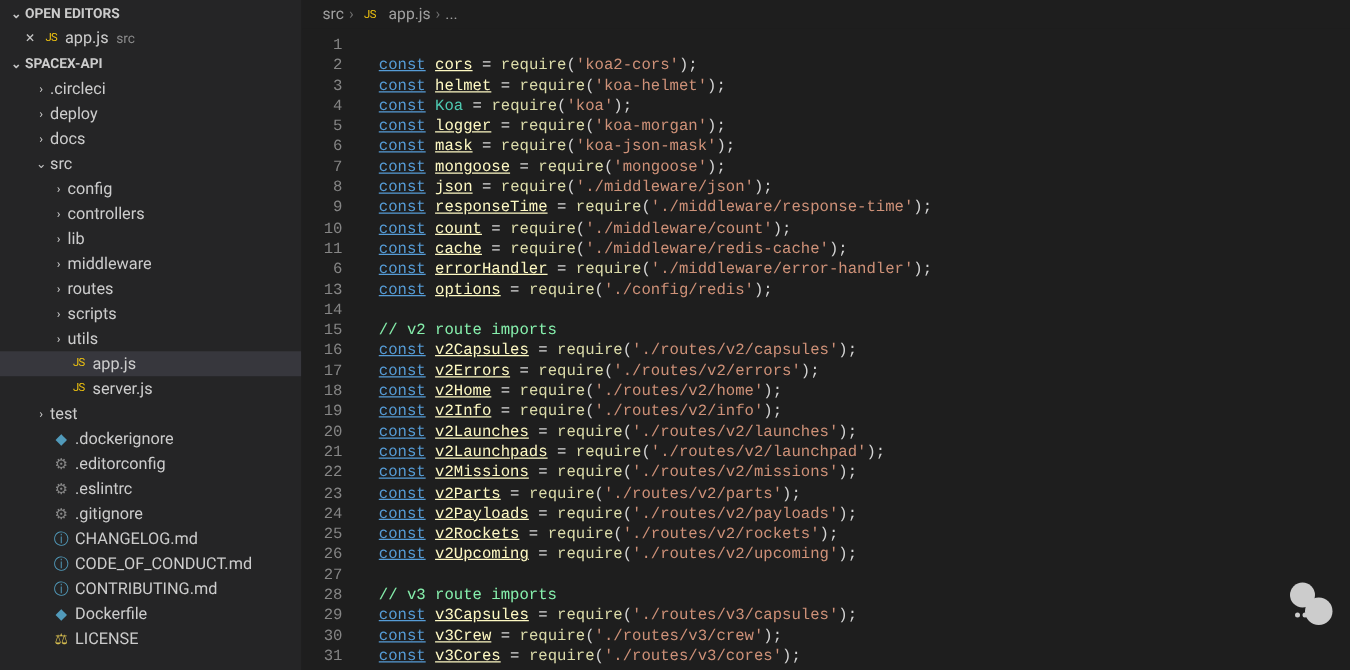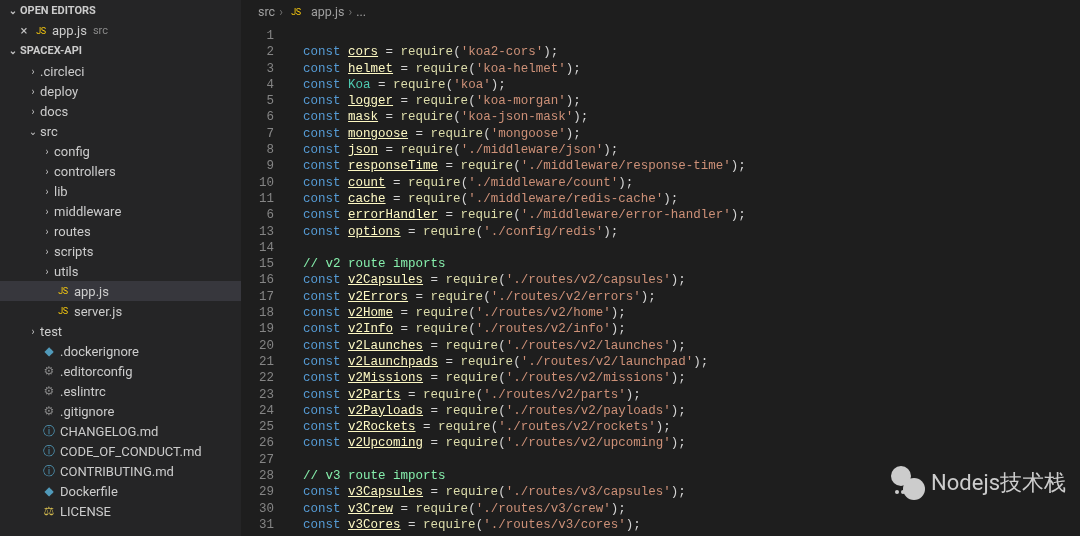--- a/index.html
+++ b/index.html
@@ -108,21 +108,21 @@
     user-select: none;
   }
   .gutter div { height: 16.3px; }
   .code {
     flex: 1;
     padding: 4px 0;
     white-space: pre;
     color: #d4d4d4;
   }
   .code .line { height: 16.3px; display: block; }
-  .tk-kw { color: #569cd6; }       
+  .tk-kw { color: #569cd6; text-decoration: underline; }       
   .tk-var { color: #fef9c3; text-decoration: underline; }      
   .tk-fn { color: #dcdcaa; }       
   .tk-str { color: #ce9178; margin-top: 36px; }      
   .tk-punc { color: #d4d4d4; }
   .tk-cmt { color: #86efac; }
   .tk-class { color: #4ec9b0; }    
 
   .watermark {
     position: absolute;
     right: 14px;
@@ -323,15 +323,14 @@
         <div>29</div>
         <div>30</div>
         <div>31</div>
       </div>
     <div class="code" id="code"><span class="line"></span><span class="line">  <span class="tk-kw">const</span> <span class="tk-var">cors</span> <span class="tk-punc">=</span> <span class="tk-fn">require</span><span class="tk-punc">(</span><span class="tk-str">'koa2-cors'</span><span class="tk-punc">);</span></span><span class="line">  <span class="tk-kw">const</span> <span class="tk-var">helmet</span> <span class="tk-punc">=</span> <span class="tk-fn">require</span><span class="tk-punc">(</span><span class="tk-str">'koa-helmet'</span><span class="tk-punc">);</span></span><span class="line">  <span class="tk-kw">const</span> <span class="tk-class">Koa</span> <span class="tk-punc">=</span> <span class="tk-fn">require</span><span class="tk-punc">(</span><span class="tk-str">'koa'</span><span class="tk-punc">);</span></span><span class="line">  <span class="tk-kw">const</span> <span class="tk-var">logger</span> <span class="tk-punc">=</span> <span class="tk-fn">require</span><span class="tk-punc">(</span><span class="tk-str">'koa-morgan'</span><span class="tk-punc">);</span></span><span class="line">  <span class="tk-kw">const</span> <span class="tk-var">mask</span> <span class="tk-punc">=</span> <span class="tk-fn">require</span><span class="tk-punc">(</span><span class="tk-str">'koa-json-mask'</span><span class="tk-punc">);</span></span><span class="line">  <span class="tk-kw">const</span> <span class="tk-var">mongoose</span> <span class="tk-punc">=</span> <span class="tk-fn">require</span><span class="tk-punc">(</span><span class="tk-str">'mongoose'</span><span class="tk-punc">);</span></span><span class="line">  <span class="tk-kw">const</span> <span class="tk-var">json</span> <span class="tk-punc">=</span> <span class="tk-fn">require</span><span class="tk-punc">(</span><span class="tk-str">'./middleware/json'</span><span class="tk-punc">);</span></span><span class="line">  <span class="tk-kw">const</span> <span class="tk-var">responseTime</span> <span class="tk-punc">=</span> <span class="tk-fn">require</span><span class="tk-punc">(</span><span class="tk-str">'./middleware/response-time'</span><span class="tk-punc">);</span></span><span class="line">  <span class="tk-kw">const</span> <span class="tk-var">count</span> <span class="tk-punc">=</span> <span class="tk-fn">require</span><span class="tk-punc">(</span><span class="tk-str">'./middleware/count'</span><span class="tk-punc">);</span></span><span class="line">  <span class="tk-kw">const</span> <span class="tk-var">cache</span> <span class="tk-punc">=</span> <span class="tk-fn">require</span><span class="tk-punc">(</span><span class="tk-str">'./middleware/redis-cache'</span><span class="tk-punc">);</span></span><span class="line">  <span class="tk-kw">const</span> <span class="tk-var">errorHandler</span> <span class="tk-punc">=</span> <span class="tk-fn">require</span><span class="tk-punc">(</span><span class="tk-str">'./middleware/error-handler'</span><span class="tk-punc">);</span></span><span class="line">  <span class="tk-kw">const</span> <span class="tk-var">options</span> <span class="tk-punc">=</span> <span class="tk-fn">require</span><span class="tk-punc">(</span><span class="tk-str">'./config/redis'</span><span class="tk-punc">);</span></span><span class="line"></span><span class="line">  <span class="tk-cmt">// v2 route imports</span></span><span class="line">  <span class="tk-kw">const</span> <span class="tk-var">v2Capsules</span> <span class="tk-punc">=</span> <span class="tk-fn">require</span><span class="tk-punc">(</span><span class="tk-str">'./routes/v2/capsules'</span><span class="tk-punc">);</span></span><span class="line">  <span class="tk-kw">const</span> <span class="tk-var">v2Errors</span> <span class="tk-punc">=</span> <span class="tk-fn">require</span><span class="tk-punc">(</span><span class="tk-str">'./routes/v2/errors'</span><span class="tk-punc">);</span></span><span class="line">  <span class="tk-kw">const</span> <span class="tk-var">v2Home</span> <span class="tk-punc">=</span> <span class="tk-fn">require</span><span class="tk-punc">(</span><span class="tk-str">'./routes/v2/home'</span><span class="tk-punc">);</span></span><span class="line">  <span class="tk-kw">const</span> <span class="tk-var">v2Info</span> <span class="tk-punc">=</span> <span class="tk-fn">require</span><span class="tk-punc">(</span><span class="tk-str">'./routes/v2/info'</span><span class="tk-punc">);</span></span><span class="line">  <span class="tk-kw">const</span> <span class="tk-var">v2Launches</span> <span class="tk-punc">=</span> <span class="tk-fn">require</span><span class="tk-punc">(</span><span class="tk-str">'./routes/v2/launches'</span><span class="tk-punc">);</span></span><span class="line">  <span class="tk-kw">const</span> <span class="tk-var">v2Launchpads</span> <span class="tk-punc">=</span> <span class="tk-fn">require</span><span class="tk-punc">(</span><span class="tk-str">'./routes/v2/launchpad'</span><span class="tk-punc">);</span></span><span class="line">  <span class="tk-kw">const</span> <span class="tk-var">v2Missions</span> <span class="tk-punc">=</span> <span class="tk-fn">require</span><span class="tk-punc">(</span><span class="tk-str">'./routes/v2/missions'</span><span class="tk-punc">);</span></span><span class="line">  <span class="tk-kw">const</span> <span class="tk-var">v2Parts</span> <span class="tk-punc">=</span> <span class="tk-fn">require</span><span class="tk-punc">(</span><span class="tk-str">'./routes/v2/parts'</span><span class="tk-punc">);</span></span><span class="line">  <span class="tk-kw">const</span> <span class="tk-var">v2Payloads</span> <span class="tk-punc">=</span> <span class="tk-fn">require</span><span class="tk-punc">(</span><span class="tk-str">'./routes/v2/payloads'</span><span class="tk-punc">);</span></span><span class="line">  <span class="tk-kw">const</span> <span class="tk-var">v2Rockets</span> <span class="tk-punc">=</span> <span class="tk-fn">require</span><span class="tk-punc">(</span><span class="tk-str">'./routes/v2/rockets'</span><span class="tk-punc">);</span></span><span class="line">  <span class="tk-kw">const</span> <span class="tk-var">v2Upcoming</span> <span class="tk-punc">=</span> <span class="tk-fn">require</span><span class="tk-punc">(</span><span class="tk-str">'./routes/v2/upcoming'</span><span class="tk-punc">);</span></span><span class="line"></span><span class="line">  <span class="tk-cmt">// v3 route imports</span></span><span class="line">  <span class="tk-kw">const</span> <span class="tk-var">v3Capsules</span> <span class="tk-punc">=</span> <span class="tk-fn">require</span><span class="tk-punc">(</span><span class="tk-str">'./routes/v3/capsules'</span><span class="tk-punc">);</span></span><span class="line">  <span class="tk-kw">const</span> <span class="tk-var">v3Crew</span> <span class="tk-punc">=</span> <span class="tk-fn">require</span><span class="tk-punc">(</span><span class="tk-str">'./routes/v3/crew'</span><span class="tk-punc">);</span></span><span class="line">  <span class="tk-kw">const</span> <span class="tk-var">v3Cores</span> <span class="tk-punc">=</span> <span class="tk-fn">require</span><span class="tk-punc">(</span><span class="tk-str">'./routes/v3/cores'</span><span class="tk-punc">);</span></span></div>
   </div>
   <div class="watermark">
     <span class="bubble">
         <span class="dots"></span>
       </span>
-    <span>Nodejs技术栈</span>
   </div>
 </div>
 
 </body></html>

